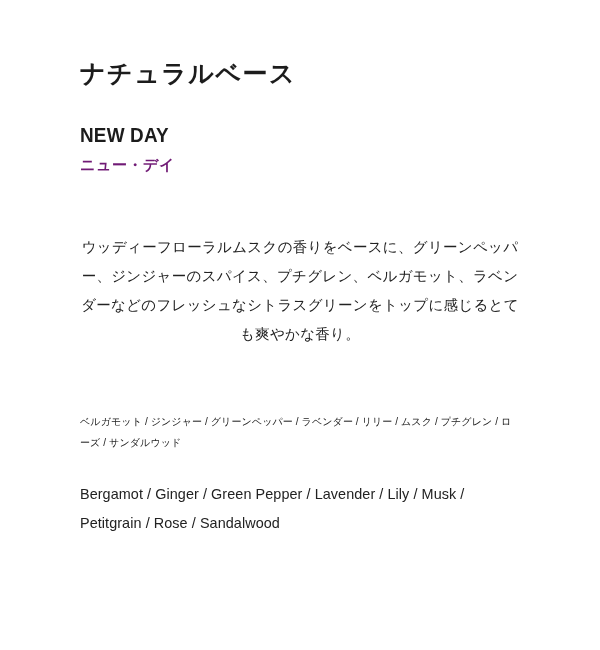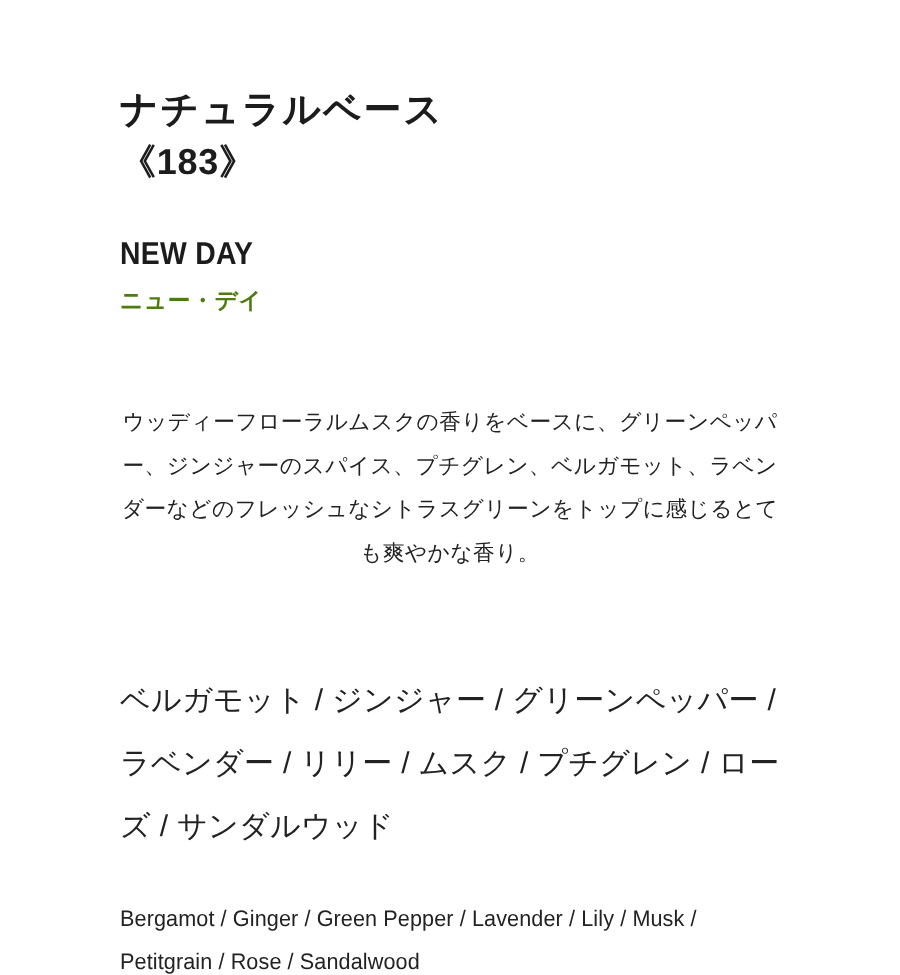--- a/index.html
+++ b/index.html
@@ -47,33 +47,33 @@
     margin: 33px 0 0 0;
     font-family: "Liberation Sans Narrow", "Liberation Sans", sans-serif;
     transform: scaleX(0.9);
     transform-origin: left center;
   }
   .product-name-ja {
     font-size: 15px;
     font-weight: bold;
     letter-spacing: 0.04em;
     line-height: 1.3;
-    color: #4d7c0f;
+    color: #701a75;
     margin: 8px 0 0 0;
   }
   .description {
     font-size: 14.5px;
     line-height: 2.0;
     letter-spacing: 0.02em;
     color: #222222;
     margin: 58px 0 0 0;
     text-align: center;
   }
   .notes-ja {
-    font-size: 20px;
+    font-size: 10px;
     line-height: 2.1;
     letter-spacing: 0.01em;
     color: #222222;
     margin: 62px 0 0 0;
   }
   .notes-en {
     font-size: 15px;
     line-height: 1.95;
     letter-spacing: 0.005em;
     color: #222222;
@@ -83,21 +83,20 @@
     transform-origin: left top;
   }
 </style>
 </head>
 <body>
 
 <div class="page">
 
   <h1 class="category-title">ナチュラルベース</h1>
 
-  <div class="category-number">《183》</div>
 
   <div class="product-name-en">NEW DAY</div>
 
   <div class="product-name-ja">ニュー・デイ</div>
 
   <p class="description">ウッディーフローラルムスクの香りをベースに、グリーンペッパー、ジンジャーのスパイス、プチグレン、ベルガモット、ラベンダーなどのフレッシュなシトラスグリーンをトップに感じるとても爽やかな香り。</p>
 
   <p class="notes-ja">ベルガモット / ジンジャー / グリーンペッパー / ラベンダー / リリー / ムスク / プチグレン / ローズ / サンダルウッド</p>
 
   <p class="notes-en">Bergamot / Ginger / Green Pepper / Lavender / Lily / Musk / Petitgrain / Rose / Sandalwood</p>

